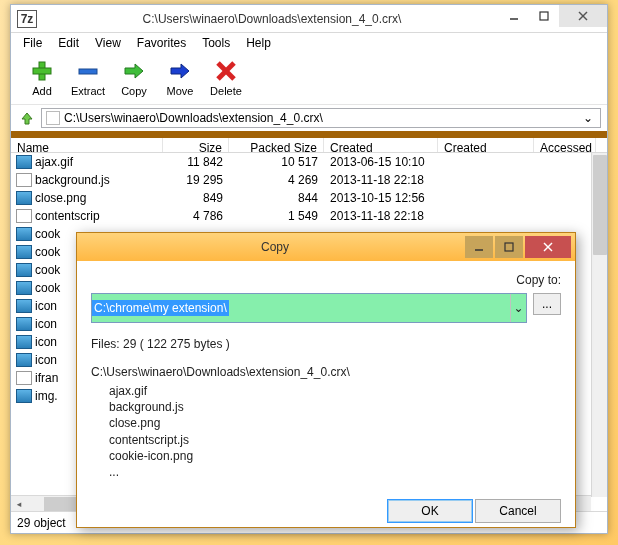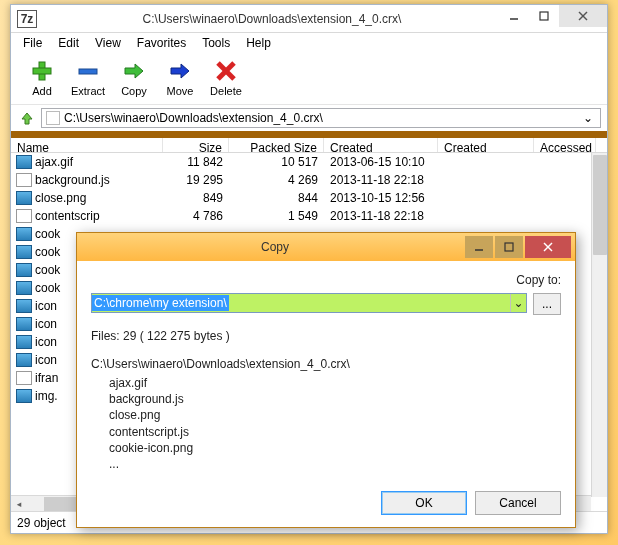--- a/index.html
+++ b/index.html
@@ -57,28 +57,28 @@
 
 .dialog { position: absolute; top: 232px; left: 76px; width: 500px; height: 296px; background: #fff; border: 1px solid #bb7f1a; box-shadow: 3px 3px 12px rgba(0,0,0,0.35); }
 .dlg-titlebar { height: 28px; background: linear-gradient(#ffd37a,#ffb843); display: flex; align-items: center; padding-left: 10px; }
 .dlg-title { flex: 1; text-align: center; color: #333; }
 .dlg-btns { display: flex; height: 22px; margin-right: 4px; }
 .dlg-btn { width: 28px; display: flex; align-items: center; justify-content: center; background: #c7a45a; border: none; margin-left: 2px; cursor: pointer; }
 .dlg-btn.close-d { width: 46px; background: #c75050; color: #fff; }
 .dlg-body { padding: 12px 14px; color: #222; }
 .copy-label { margin-bottom: 6px; text-align: right; }
 .copy-path-row { display: flex; gap: 6px; margin-bottom: 14px; }
-.copy-path { flex: 1; height: 20px; border: 1px solid #7a9ac0; background: #bef264; display: flex; align-items: center; }
+.copy-path { flex: 1; height: 30px; border: 1px solid #7a9ac0; background: #86efac; display: flex; align-items: center; }
 .copy-path-sel { background: #3399ff; color: #fff; padding: 1px 2px; }
 .copy-dd { width: 16px; text-align: center; cursor: pointer; border-left: 1px solid #c0c0c0; height: 100%; display: flex; align-items: center; justify-content: center; }
 .browse-btn { width: 28px; height: 22px; border: 1px solid #acacac; background: #efefef; cursor: pointer; }
 .files-info { margin-bottom: 14px; }
 .file-list-hdr { margin-bottom: 4px; }
 .file-listing { padding-left: 18px; line-height: 1.35; }
-.dlg-buttons { position: absolute; bottom: 12px; right: 14px; display: flex; gap: 8px; }
+.dlg-buttons { position: absolute; bottom: 4px; right: 14px; display: flex; gap: 2px; }
 .dlg-action { width: 86px; height: 24px; border: 1px solid #acacac; background: #efefef; cursor: pointer; }
 .dlg-action.primary { border: 1px solid #3399ff; box-shadow: inset 0 0 0 1px #99ccf0; }
 </style>
 </head>
 <body>
 
 <div class="window-main">
   <div class="titlebar">
     <div class="app-icon">7z</div>
     <div class="title-text">C:\Users\winaero\Downloads\extension_4_0.crx\</div>

